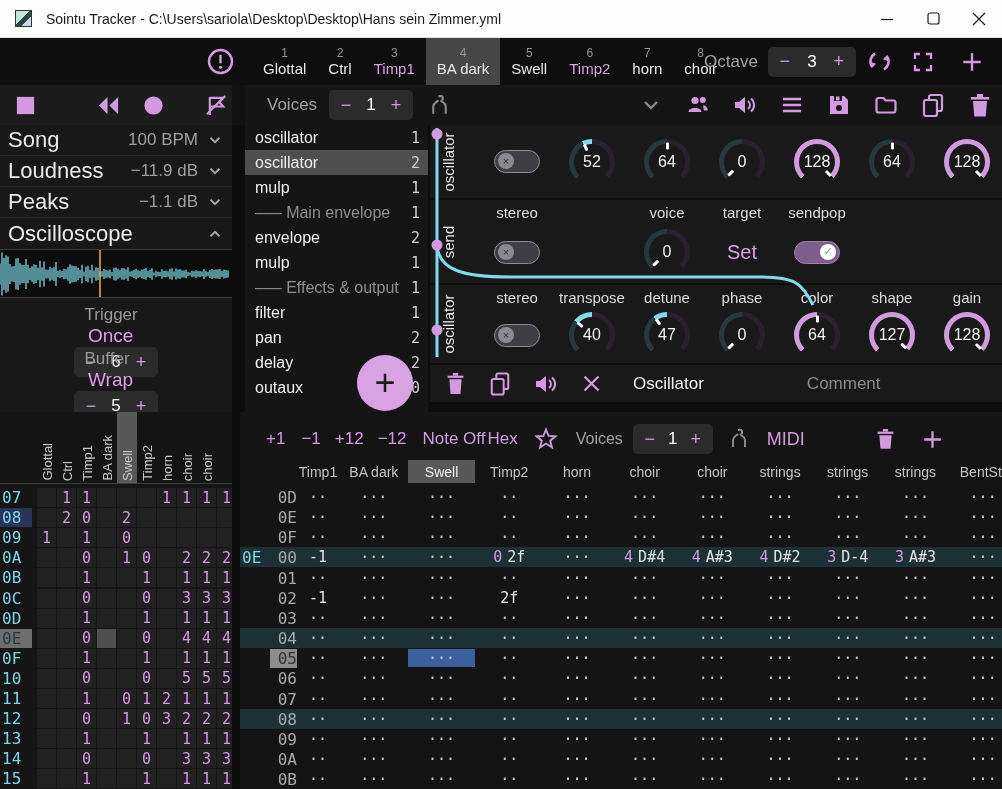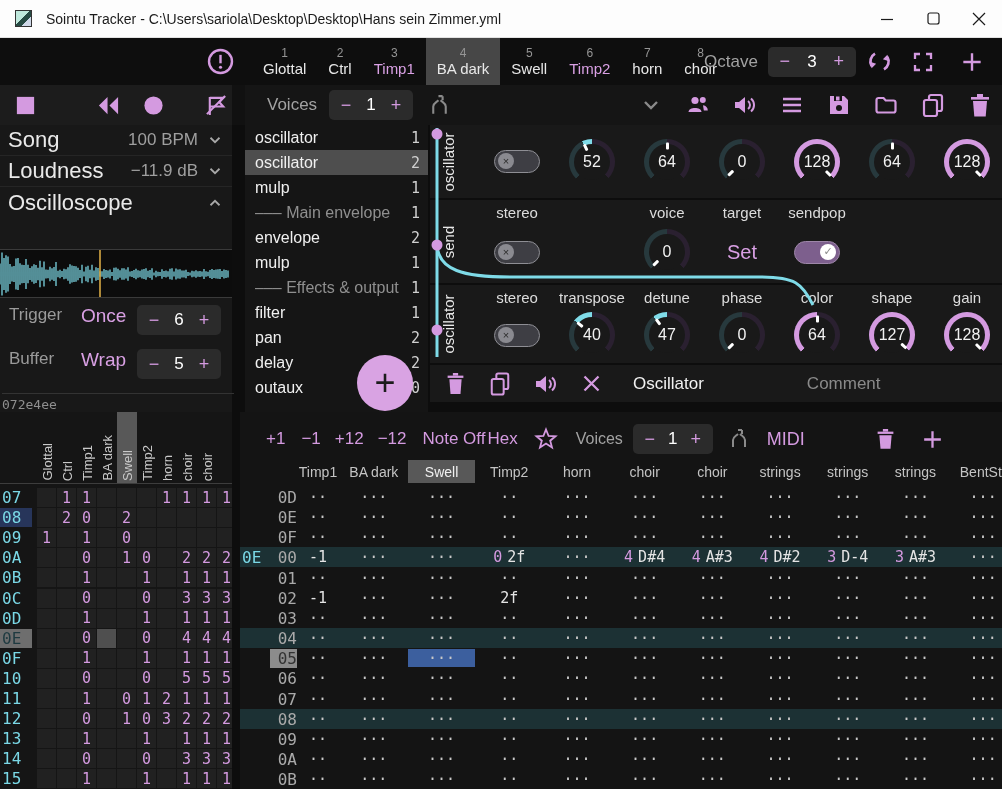--- a/index.html
+++ b/index.html
@@ -45,21 +45,21 @@
     display:flex; align-items:center; }
   #toolicons { position:absolute; right:10px; top:0; height:40px; display:flex; align-items:center; gap:23px; }
 
   
   #leftpanel { left:0; top:125px; width:232px; height:287px; background:#181818; }
   .meter-row { height:31px; display:flex; align-items:center; padding:0 8px; border-bottom:1px solid #252525; }
   .meter-label { color:#e9e9e9; font-size:22px; }
   .meter-val { margin-left:auto; color:#9f9f9f; font-size:17px; margin-right:8px; }
   #scope-box { position:absolute; left:0; top:124px; width:232px; height:49px;
     background:#0c0c0c; border-top:1px solid #3a3a3a; border-bottom:1px solid #3a3a3a; }
-  .tb-row { position:absolute; left:0; width:232px; height:34px; display:flex; align-items:flex-start; }
+  .tb-row { position:absolute; left:0; width:232px; height:34px; display:flex; align-items:center;flex-direction:column; }
   .tb-label { color:#9a9a9a; font-size:17px; margin-left:9px; width:72px; }
   .tb-mode { color:#d9a0e4; font-size:19px; width:56px; }
   #version { position:absolute; left:2px; top:268px; width:232px; border-top:1px solid #333;
     color:#8f8f8f; font-size:13px; padding-top:3px; font-family:"DejaVu Sans Mono",monospace;}
 
   
   #unitlist { left:245px; top:125px; width:183px; height:287px; background:#151515; overflow:hidden;}
   .ul-row { height:25px; display:flex; align-items:center; padding:0 8px 0 10px; }
   .ul-row.selected { background:#4e4e4e; }
   .ul-name { color:#f0f0f0; font-size:16px; white-space:nowrap;}
@@ -339,20 +339,27 @@
           <path d="M6,9 L12,15 L18,9" fill="none" stroke="#a8a8a8" stroke-width="2.4"></path>
         </svg>
     </div>
     <div class="meter-row">
       <span class="meter-label">Loudness</span>
       <span class="meter-val">−11.9 dB</span>
       <svg class="icon" width="18" height="18" viewBox="0 0 24 24">
           <path d="M6,9 L12,15 L18,9" fill="none" stroke="#a8a8a8" stroke-width="2.4"></path>
         </svg>
     </div>
+    <div class="meter-row">
+      <span class="meter-label">Peaks</span>
+      <span class="meter-val">−1.1 dB</span>
+      <svg class="icon" width="18" height="18" viewBox="0 0 24 24">
+          <path d="M6,9 L12,15 L18,9" fill="none" stroke="#a8a8a8" stroke-width="2.4"></path>
+        </svg>
+    </div>
     <div class="meter-row" style="border-bottom:none;">
       <span class="meter-label">Oscilloscope</span>
       <svg class="icon" width="18" height="18" viewBox="0 0 24 24" style="margin-left:auto;">
           <path d="M6,15 L12,9 L18,15" fill="none" stroke="#a8a8a8" stroke-width="2.4"></path>
         </svg>
     </div>
     <div id="scope-box">
       <svg id="wave-svg" width="230" height="47">
           <path d="M0,13.470563411712646 L0,34.52943658828735 M2,2.5412047849918693 L2,45.45879521500813 M4,8.100696562791587 L4,39.89930343720842 M6,5.193113434054144 L6,42.80688656594586 M8,6.43478562625317 L8,41.56521437374683 M10,14.060643441905997 L10,33.939356558094005 M12,16.37988043195673 L12,31.62011956804327 M14,15.94944896998914 L14,32.05055103001086 M16,8.418600783836002 L16,39.581399216164 M18,7.973043721346123 L18,40.02695627865388 M20,13.28398190789222 L20,34.71601809210778 M22,14.866310873022194 L22,33.133689126977806 M24,15.023313721605989 L24,32.97668627839401 M26,8.90510988207941 L26,39.09489011792059 M28,14.639321262492802 L28,33.3606787375072 M30,17.907327804055527 L30,30.092672195944473 M32,16.315290838431668 L32,31.684709161568332 M34,14.307639751829493 L34,33.69236024817051 M36,14.91644500322253 L36,33.08355499677747 M38,17.786959438109406 L38,30.213040561890594 M40,10.837367852994449 L40,37.16263214700555 M42,17.140125090720737 L42,30.859874909279263 M44,11.616789358950017 L44,36.383210641049985 M46,19.423980456274514 L46,28.576019543725486 M48,19.701053824172487 L48,28.298946175827513 M50,16.731930331629243 L50,31.268069668370757 M52,18.281672736899836 L52,29.718327263100164 M54,16.98875126811675 L54,31.01124873188325 M56,12.014534252862788 L56,35.98546574713721 M58,20.71873920579765 L58,27.28126079420235 M60,19.780824897706495 L60,28.219175102293505 M62,20.988020324368314 L62,27.011979675631686 M64,18.638347993247972 L64,29.361652006752028 M66,19.268389452198157 L66,28.731610547801843 M68,17.145350120942176 L68,30.854649879057824 M70,14.205666253119766 L70,33.794333746880234 M72,15.582755669155393 L72,32.41724433084461 M74,15.945419641475938 L74,32.05458035852406 M76,16.142198647621928 L76,31.857801352378072 M78,17.632516427025205 L78,30.367483572974795 M80,19.920842577185752 L80,28.079157422814248 M82,14.698238859031502 L82,33.301761140968495 M84,21.433726658362335 L84,26.566273341637665 M86,16.86056727222847 L86,31.13943272777153 M88,15.857217380685022 L88,32.14278261931498 M90,19.660103802508225 L90,28.339896197491775 M92,14.781306162459792 L92,33.21869383754021 M94,20.421764360794533 L94,27.578235639205467 M96,17.225501196290054 L96,30.774498803709946 M98,17.993473315843634 L98,30.006526684156366 M100,21.257550148907193 L100,26.742449851092807 M102,21.289009563556675 L102,26.710990436443325 M104,19.00438107908756 L104,28.99561892091244 M106,19.97275992273139 L106,28.02724007726861 M108,20.49188635114945 L108,27.50811364885055 M110,19.478416223847265 L110,28.521583776152735 M112,21.94317211947433 L112,26.05682788052567 M114,17.823490728219596 L114,30.176509271780404 M116,17.40214607103178 L116,30.59785392896822 M118,18.658387546734303 L118,29.341612453265697 M120,20.347353290098432 L120,27.652646709901568 M122,18.244704318532655 L122,29.755295681467345 M124,18.33465060905888 L124,29.66534939094112 M126,19.488912947325225 L126,28.511087052674775 M128,17.209759492317428 L128,30.790240507682572 M130,21.514151634439752 L130,26.485848365560248 M132,21.105733184275913 L132,26.894266815724087 M134,19.937526148868812 L134,28.062473851131188 M136,18.72785984958569 L136,29.27214015041431 M138,20.367069682034828 L138,27.632930317965172 M140,20.63573601382281 L140,27.36426398617719 M142,19.611200311439017 L142,28.388799688560983 M144,18.878340569844738 L144,29.121659430155262 M146,18.31712371190088 L146,29.68287628809912 M148,20.831825414602584 L148,27.168174585397416 M150,20.101482389735082 L150,27.898517610264918 M152,18.198930472224998 L152,29.801069527775002 M154,22.393925885449082 L154,25.606074114550918 M156,20.628652783862123 L156,27.371347216137877 M158,21.857344782630662 L158,26.142655217369338 M160,21.911066515239057 L160,26.088933484760943 M162,19.271569285883167 L162,28.728430714116833 M164,20.912319634702264 L164,27.087680365297736 M166,20.42120076447388 L166,27.57879923552612 M168,21.147123632471015 L168,26.852876367528985 M170,18.668277875363856 L170,29.331722124636144 M172,18.29119885772459 L172,29.70880114227541 M174,21.493868419957547 L174,26.506131580042453 M176,18.424559520009034 L176,29.575440479990966 M178,19.492383598377895 L178,28.507616401622105 M180,19.16332912646776 L180,28.83667087353224 M182,20.427563819344915 L182,27.572436180655085 M184,20.449396788983403 L184,27.550603211016597 M186,19.82774220646561 L186,28.17225779353439 M188,22.08700680695576 L188,25.91299319304424 M190,22.528368100738035 L190,25.471631899261965 M192,20.678573226361493 L192,27.321426773638507 M194,21.213102740243883 L194,26.786897259756117 M196,20.195226981263666 L196,27.804773018736334 M198,21.327737394387103 L198,26.672262605612897 M200,21.001311939763777 L200,26.998688060236223 M202,21.489222007468687 L202,26.510777992531313 M204,19.11762927273778 L204,28.88237072726222 M206,21.178739791773893 L206,26.821260208226107 M208,21.698000473620475 L208,26.301999526379525 M210,20.003526307077713 L210,27.996473692922287 M212,19.063395245724212 L212,28.936604754275788 M214,20.112437715304715 L214,27.887562284695285 M216,19.40746023135548 L216,28.59253976864452 M218,19.223706085817053 L218,28.776293914182947 M220,19.113522641965158 L220,28.886477358034842 M222,21.06172988698959 L222,26.93827011301041 M224,19.51235105048591 L224,28.48764894951409 M226,19.941567900458406 L226,28.058432099541594 M228,20.529936178260638 L228,27.470063821739362 " stroke="#7fdbe8" stroke-width="1.4" opacity="0.9"></path>
           <line x1="100" y1="0" x2="100" y2="47" stroke="#d7a944" stroke-width="1.6"></line>
@@ -373,21 +380,20 @@
       <span class="tb-label">Buffer</span>
       <span class="tb-mode">Wrap</span>
       <span id="buffer-stepper">
           <span class="stepper" style="width: 84px;">
             <span class="s-min">−</span>
             <span class="s-val">5</span>
             <span class="s-plus">+</span>
           </span>
         </span>
     </div>
-    <div id="version">072e4ee</div>
   </div>
 
   <div class="abs" id="unitlist">
       <div class="ul-row">
         <span class="ul-name">oscillator</span>
         <span class="ul-count">1</span>
       </div>
       <div class="ul-row selected">
         <span class="ul-name">oscillator</span>
         <span class="ul-count">2</span>

